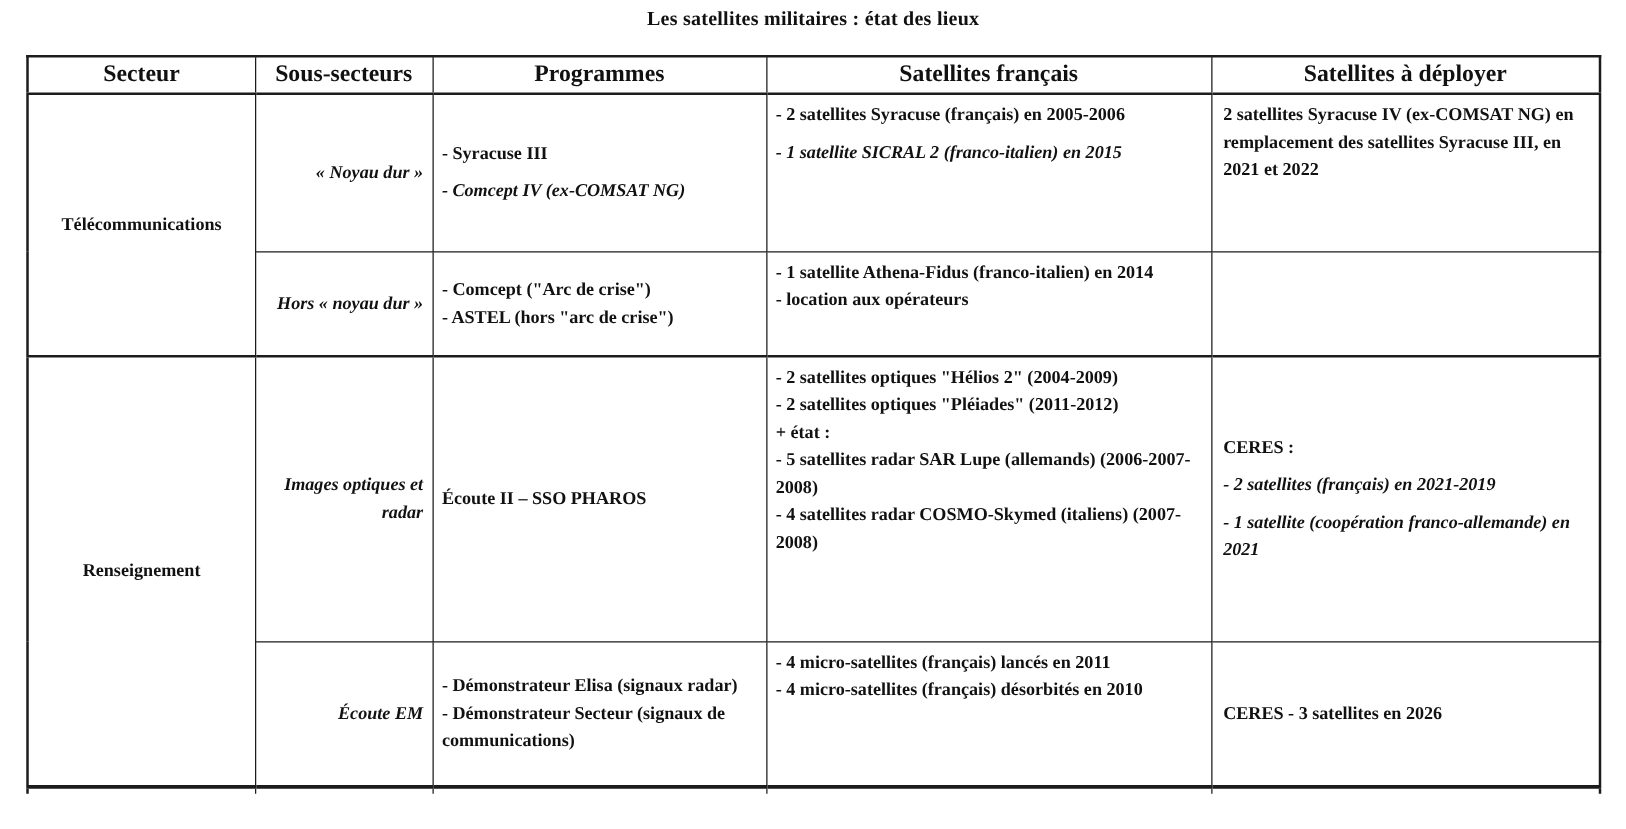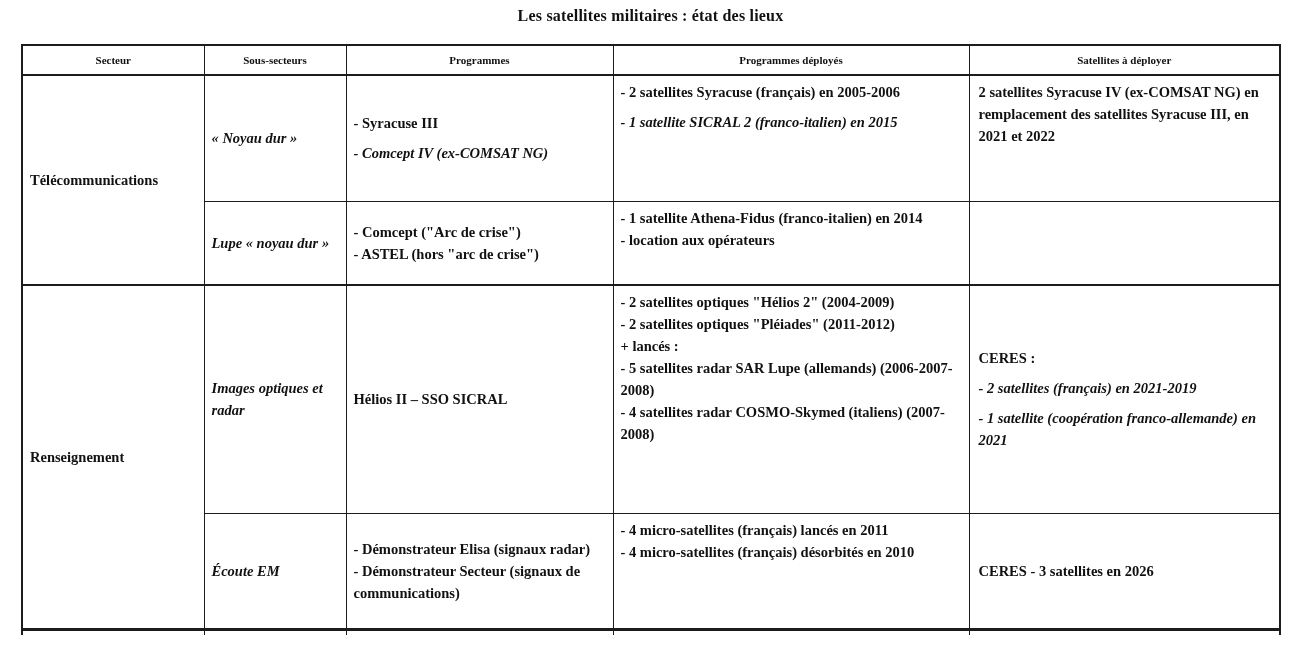--- a/index.html
+++ b/index.html
@@ -43,34 +43,34 @@
 
   th, td {
     border: 1px solid #1c1c1c;
     padding: 3px 7px;
     vertical-align: middle;
     overflow: hidden;
   }
   thead th {
     height: 22px;
     text-align: center;
-    font-size: 11px;
+    font-size: 19px;
     border-bottom: 2px solid #1c1c1c;
   }
   tr.r1 { height: 126px; }
   tr.r2 { height: 84px;  }
   tr.r3 { height: 228px; }
   tr.r4 { height: 116px; }
   tr.sliver { height: 6px; }
   tr.sliver td { border-top: 3px solid #1c1c1c; border-bottom: 0; padding: 0; }
 
   tr.section-start td { border-top: 2px solid #1c1c1c; }
 
-  td.secteur-cell { text-align: left; }
-  td.sous-cell { font-style: italic; }
+  td.secteur-cell { text-align: center; }
+  td.sous-cell { font-style: italic; text-align: right; }
   td.top { vertical-align: top; padding-top: 5px; }
   td.pad-more { padding-left: 9px; padding-right: 9px; }
 
   p.para { margin: 0; }
   .spread p.para + p.para { margin-top: 8px; font-style: italic; }
 </style>
 </head>
 <body>
 
 <div class="page">
@@ -84,21 +84,21 @@
       <col class="c-prog">
       <col class="c-dep">
       <col class="c-adep">
     </colgroup>
 
     <thead>
       <tr>
         <th>Secteur</th>
         <th>Sous-secteurs</th>
         <th>Programmes</th>
-        <th>Programmes déployés</th>
+        <th>Satellites français</th>
         <th>Satellites à déployer</th>
       </tr>
     </thead>
 
     <tbody>
 
       <tr class="r1">
         <td rowspan="2" class="secteur-cell">
           <p class="para">Télécommunications</p>
         </td>
@@ -113,21 +113,21 @@
           <p class="para">- 2 satellites Syracuse (français) en 2005-2006</p>
           <p class="para">- 1 satellite SICRAL 2 (franco-italien) en 2015</p>
         </td>
         <td class="top pad-more">
           <p class="para">2 satellites Syracuse IV (ex-COMSAT NG) en remplacement des satellites Syracuse III, en 2021 et 2022</p>
         </td>
       </tr>
 
       <tr class="r2">
         <td class="sous-cell">
-          <p class="para">Lupe « noyau dur »</p>
+          <p class="para">Hors « noyau dur »</p>
         </td>
         <td>
           <p class="para">- Comcept ("Arc de crise")</p>
           <p class="para">- ASTEL (hors "arc de crise")</p>
         </td>
         <td class="top">
           <p class="para">- 1 satellite Athena-Fidus (franco-italien) en 2014</p>
           <p class="para">- location aux opérateurs</p>
         </td>
         <td>
@@ -136,26 +136,26 @@
       </tr>
 
       <tr class="r3 section-start">
         <td rowspan="2" class="secteur-cell">
           <p class="para">Renseignement</p>
         </td>
         <td class="sous-cell">
           <p class="para">Images optiques et radar</p>
         </td>
         <td>
-          <p class="para">Hélios II – SSO SICRAL</p>
+          <p class="para">Écoute II – SSO PHAROS</p>
         </td>
         <td class="top">
           <p class="para">- 2 satellites optiques "Hélios 2" (2004-2009)</p>
           <p class="para">- 2 satellites optiques "Pléiades" (2011-2012)</p>
-          <p class="para">+ lancés :</p>
+          <p class="para">+ état :</p>
           <p class="para">- 5 satellites radar SAR Lupe (allemands) (2006-2007-2008)</p>
           <p class="para">- 4 satellites radar COSMO-Skymed (italiens) (2007-2008)</p>
         </td>
         <td class="spread pad-more">
           <p class="para">CERES :</p>
           <p class="para">- 2 satellites (français) en 2021-2019</p>
           <p class="para">- 1 satellite (coopération franco-allemande) en 2021</p>
         </td>
       </tr>
 

